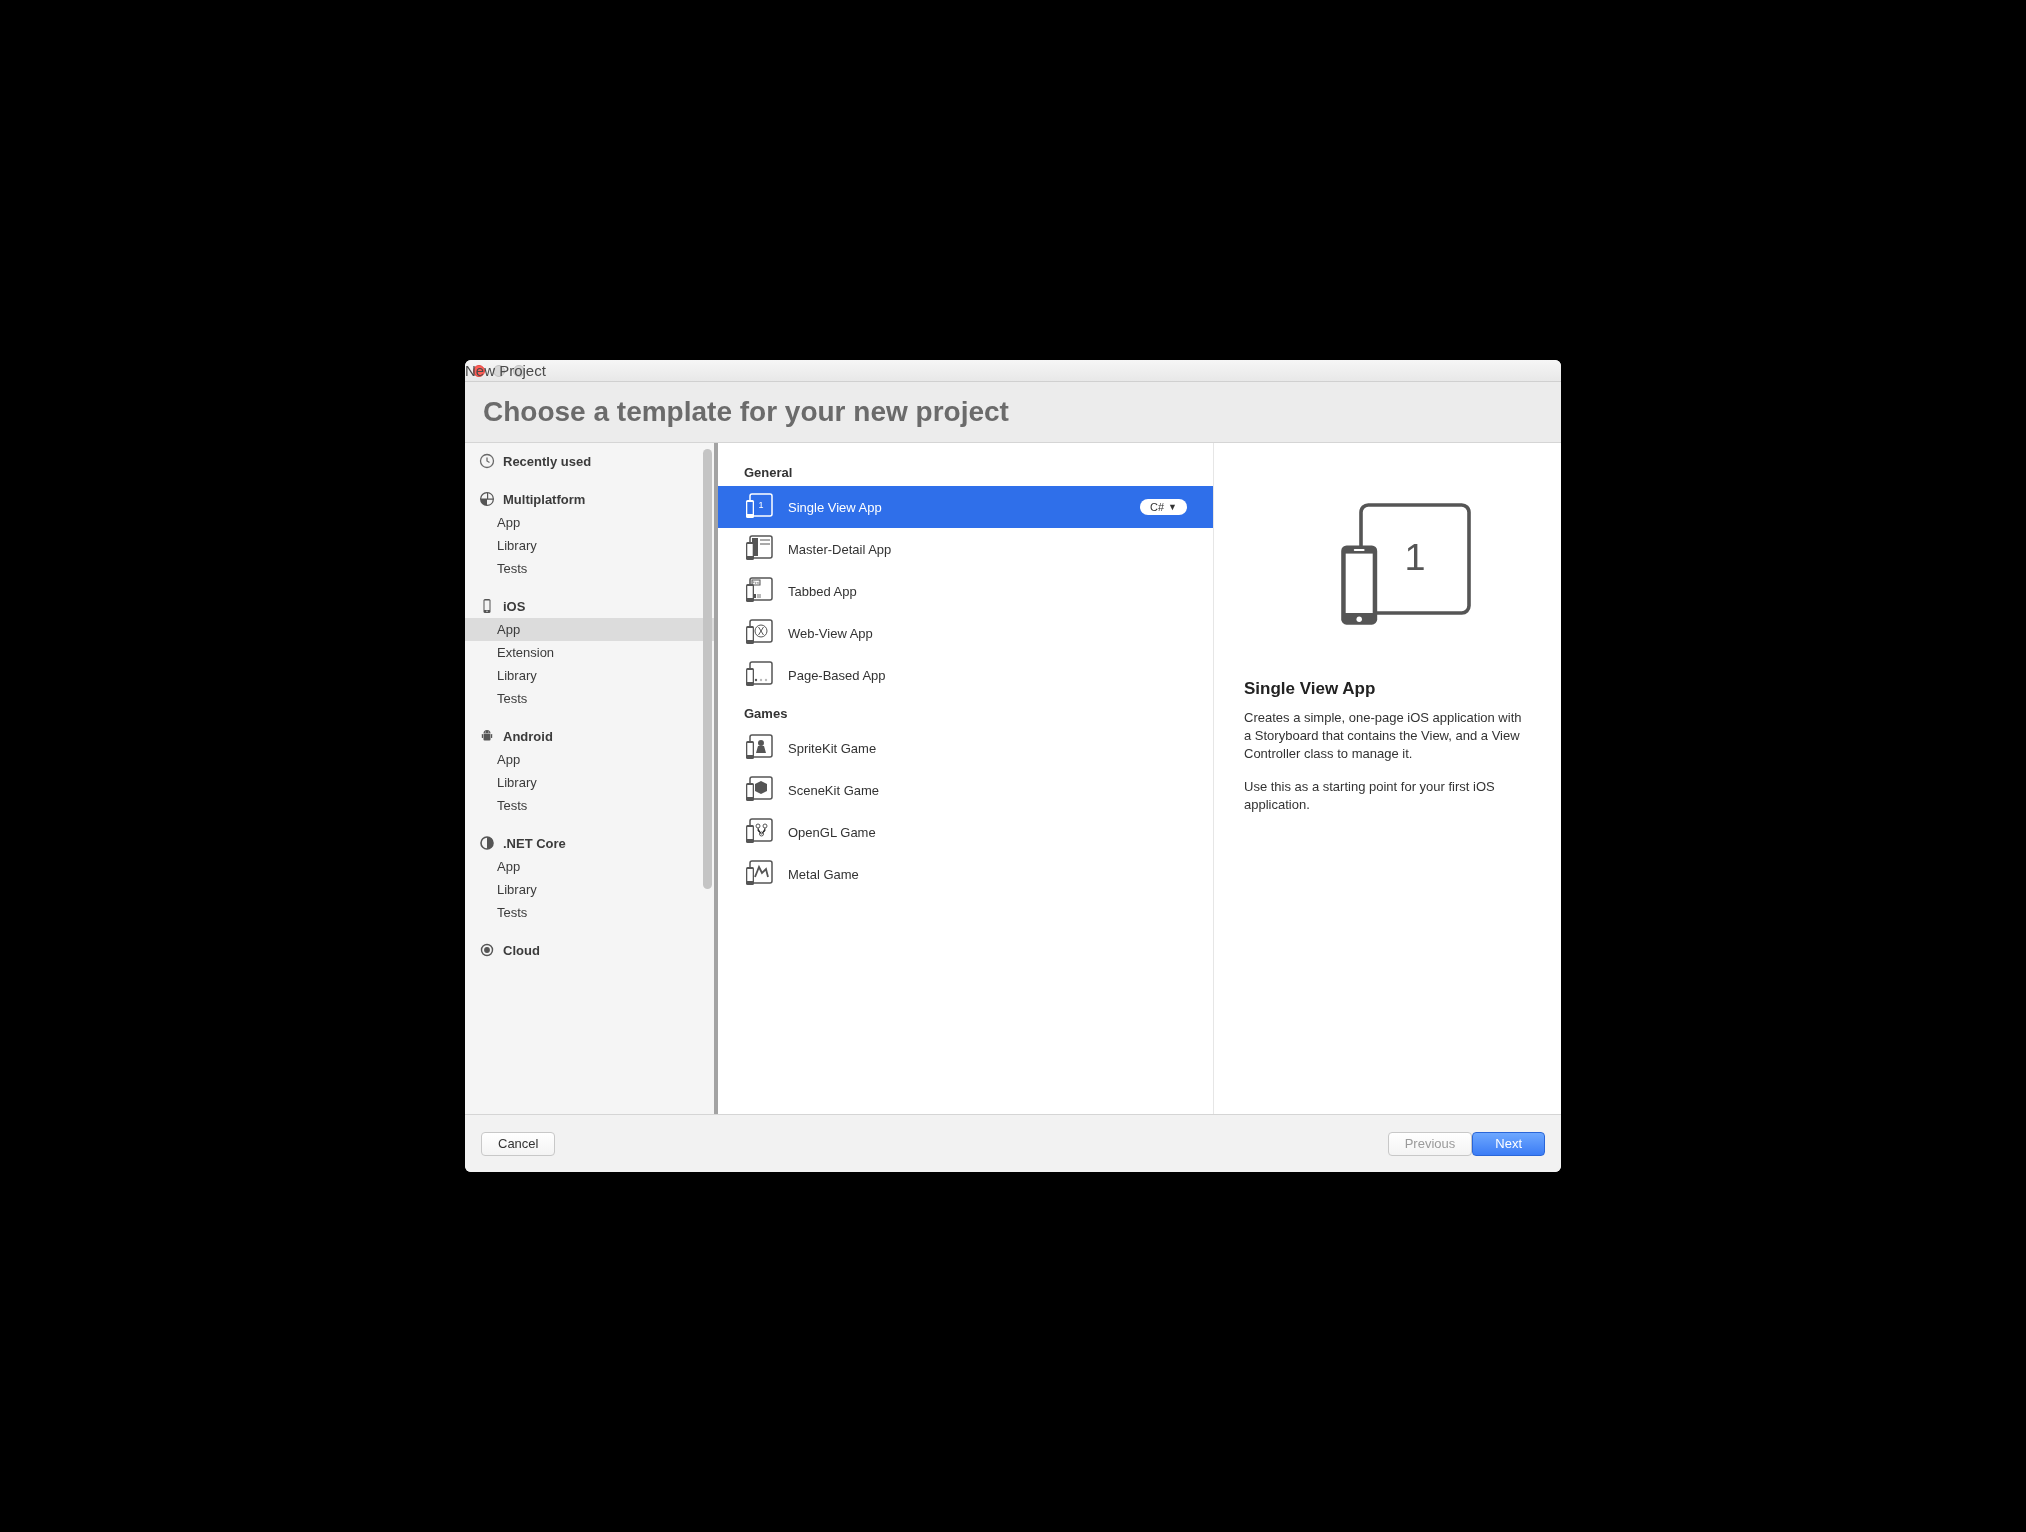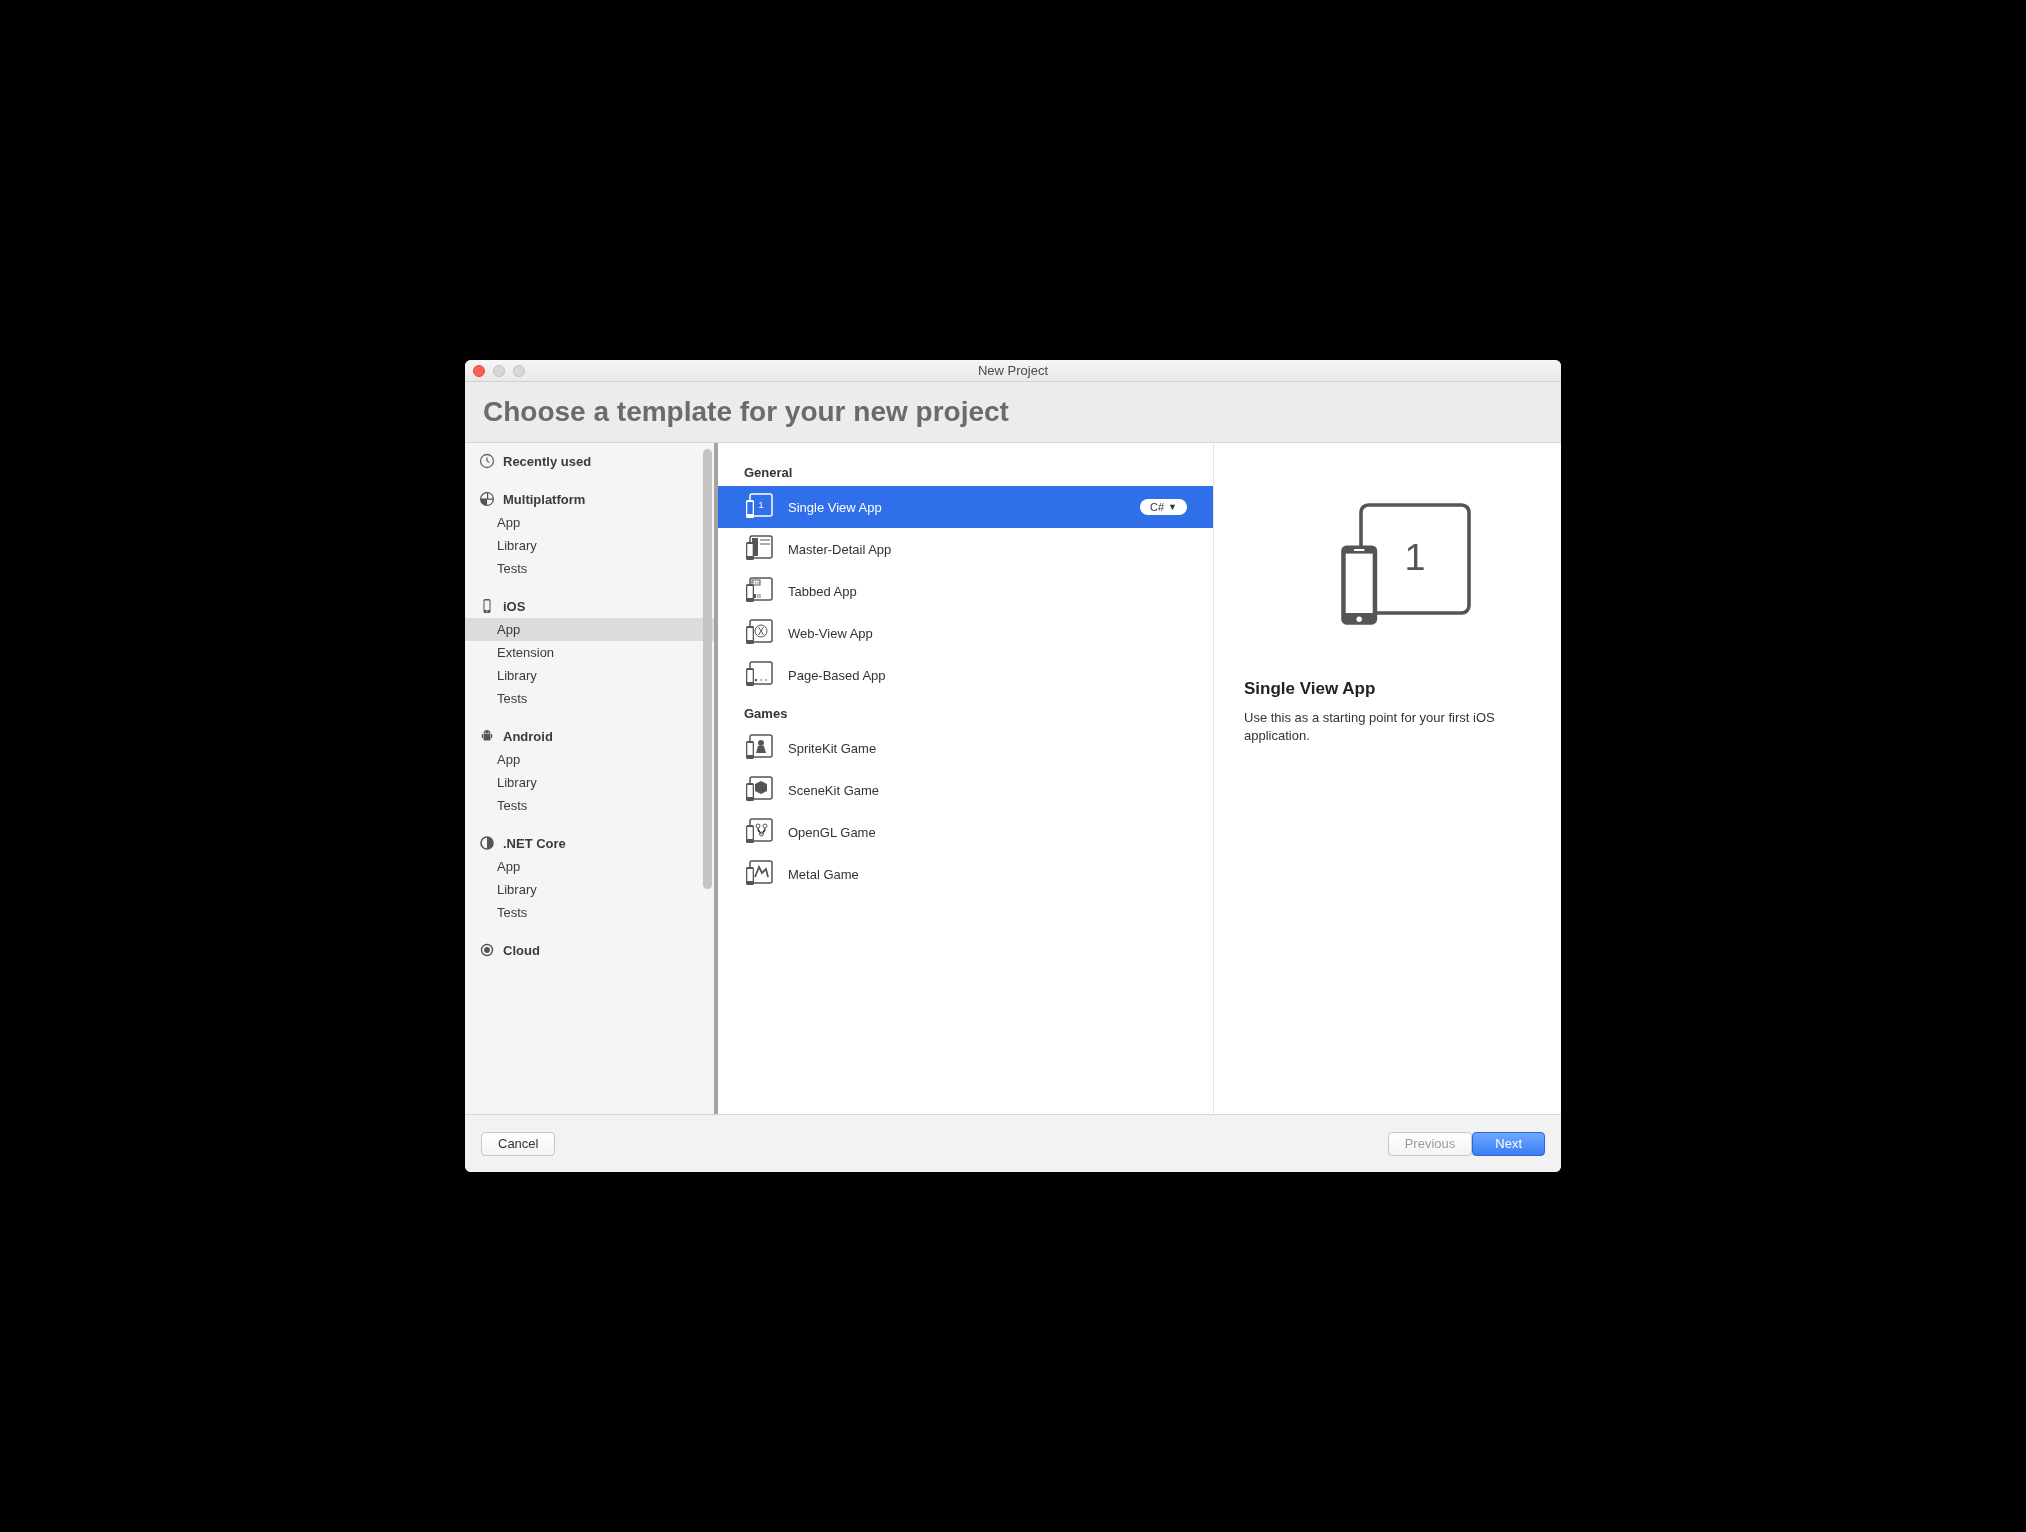--- a/index.html
+++ b/index.html
@@ -30,22 +30,22 @@
     display: flex;
     align-items: center;
     padding: 0 8px;
     position: relative;
   }
   .traffic { display: flex; gap: 8px; }
   .traffic .dot { width: 12px; height: 12px; border-radius: 50%; }
   .dot.red { background: #ff5f57; border: 0.5px solid #e24640; }
   .dot.grey { background: #d8d8d8; border: 0.5px solid #c0c0c0; }
   .titlebar .title {
-    position: absolute; left: 0; right: 0; text-align: center;
-    font-size: 13px; color: #4a4a4a; pointer-events: none;
+    position: absolute; left: 0; right: 0; text-align: left;
+    font-size: 15px; color: #4a4a4a; pointer-events: none;
   }
   .header {
     padding: 14px 18px;
     border-bottom: 1px solid #d5d5d5;
   }
   .header h1 {
     font-size: 28px; font-weight: 600; color: #6b6b6b;
   }
   .body {
     flex: 1;
@@ -443,20 +443,21 @@
           <svg viewBox="0 0 200 160">
             <rect x="70" y="10" width="120" height="120" rx="8" fill="none" stroke="#555" stroke-width="4"></rect>
             <text x="130" y="82" font-size="42" fill="#555" text-anchor="middle" font-family="Arial">1</text>
             <rect x="48" y="55" width="40" height="88" rx="6" fill="#555"></rect>
             <rect x="53" y="64" width="30" height="66" fill="#fff"></rect>
             <circle cx="68" cy="137" r="3" fill="#fff"></circle>
             <rect x="62" y="59" width="12" height="2" rx="1" fill="#fff"></rect>
           </svg>
         </div>
         <h2>Single View App</h2>
+        <p>Creates a simple, one-page iOS application with a Storyboard that contains the View, and a View Controller class to manage it.</p>
         <p>Use this as a starting point for your first iOS application.</p>
       </div>
     </div>
   </div>
 
   <div class="footer">
     <div class="btn">
         <span>Cancel</span>
       </div>
     <div class="spacer"></div>

